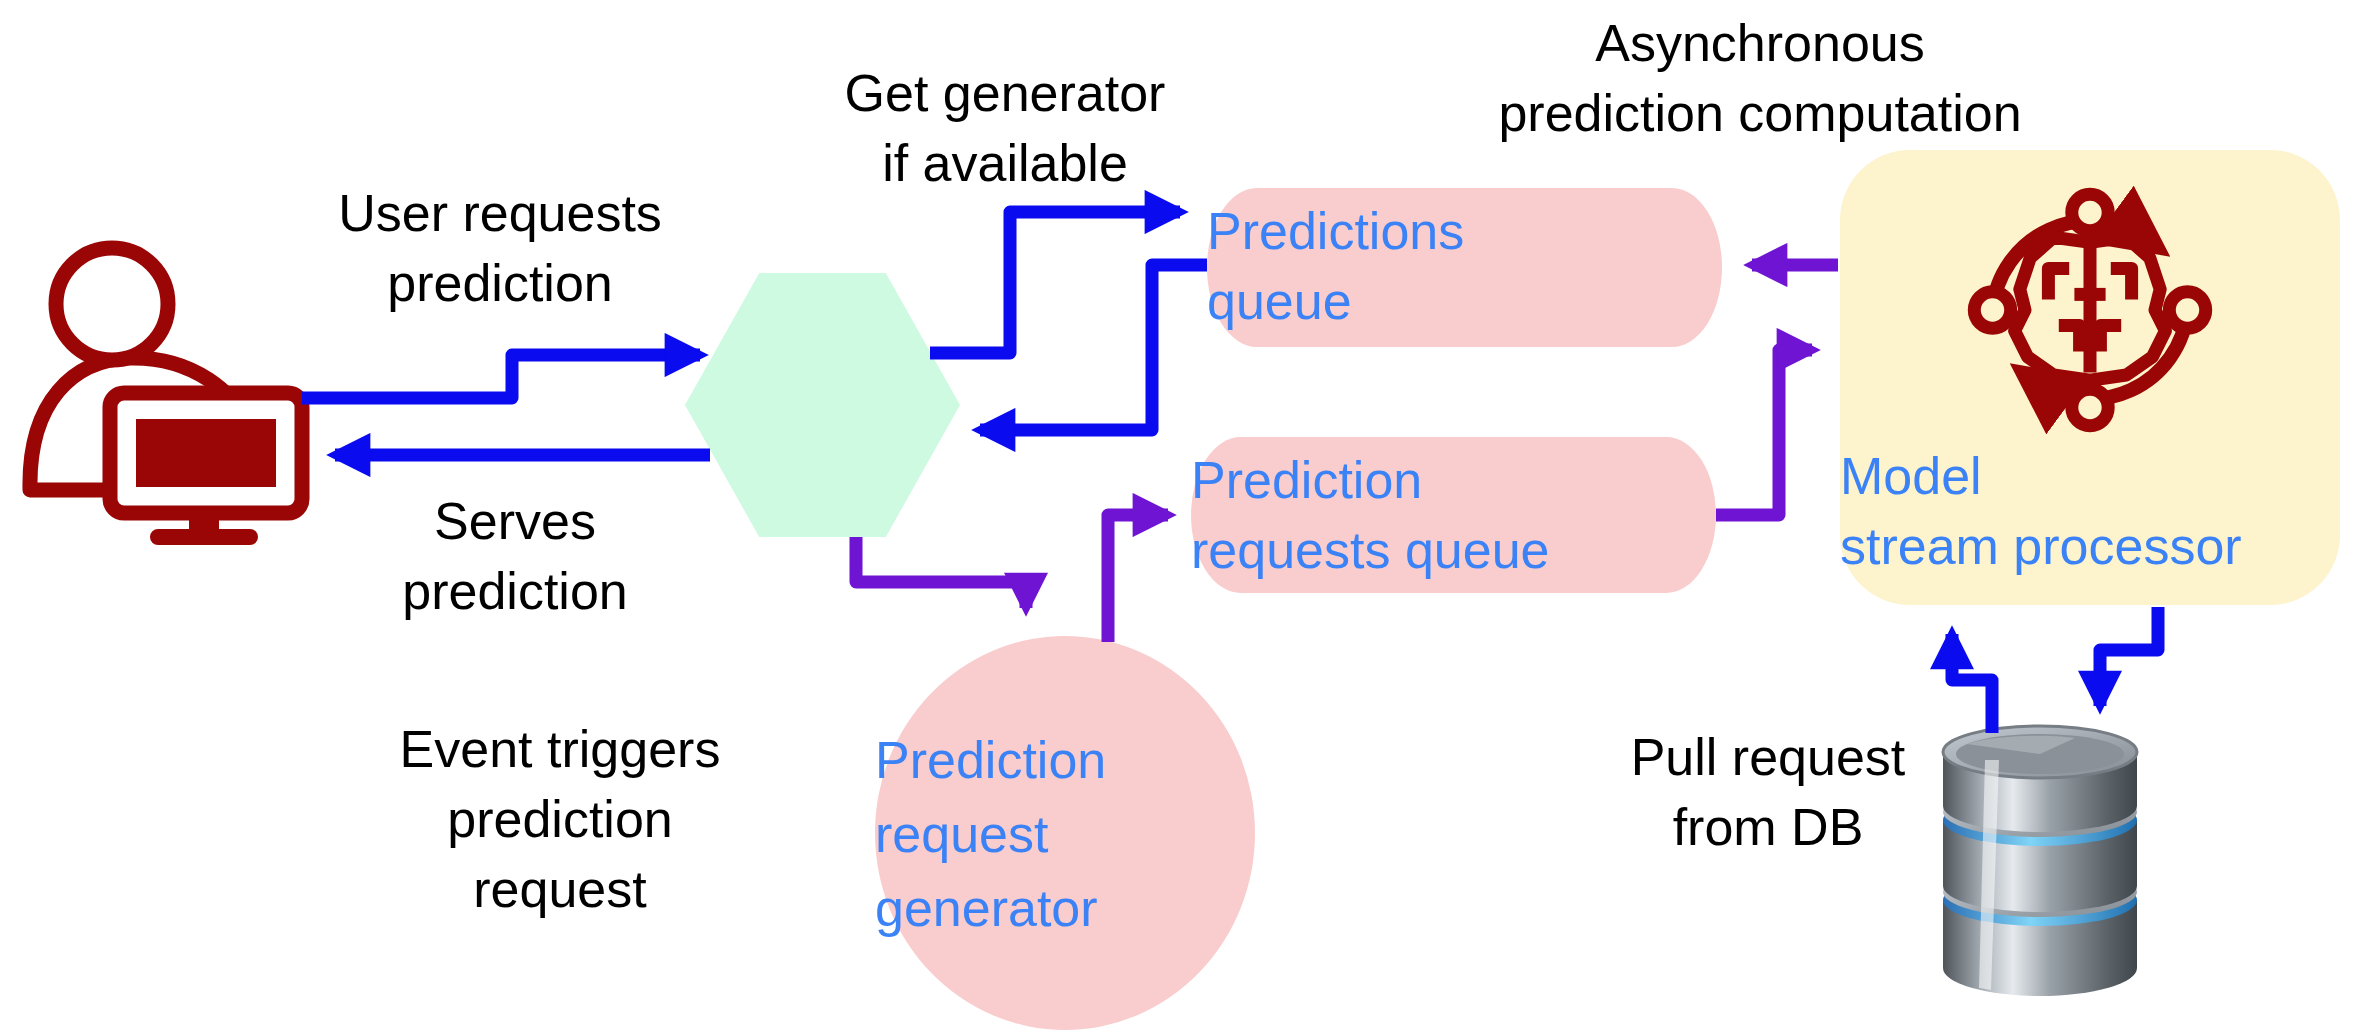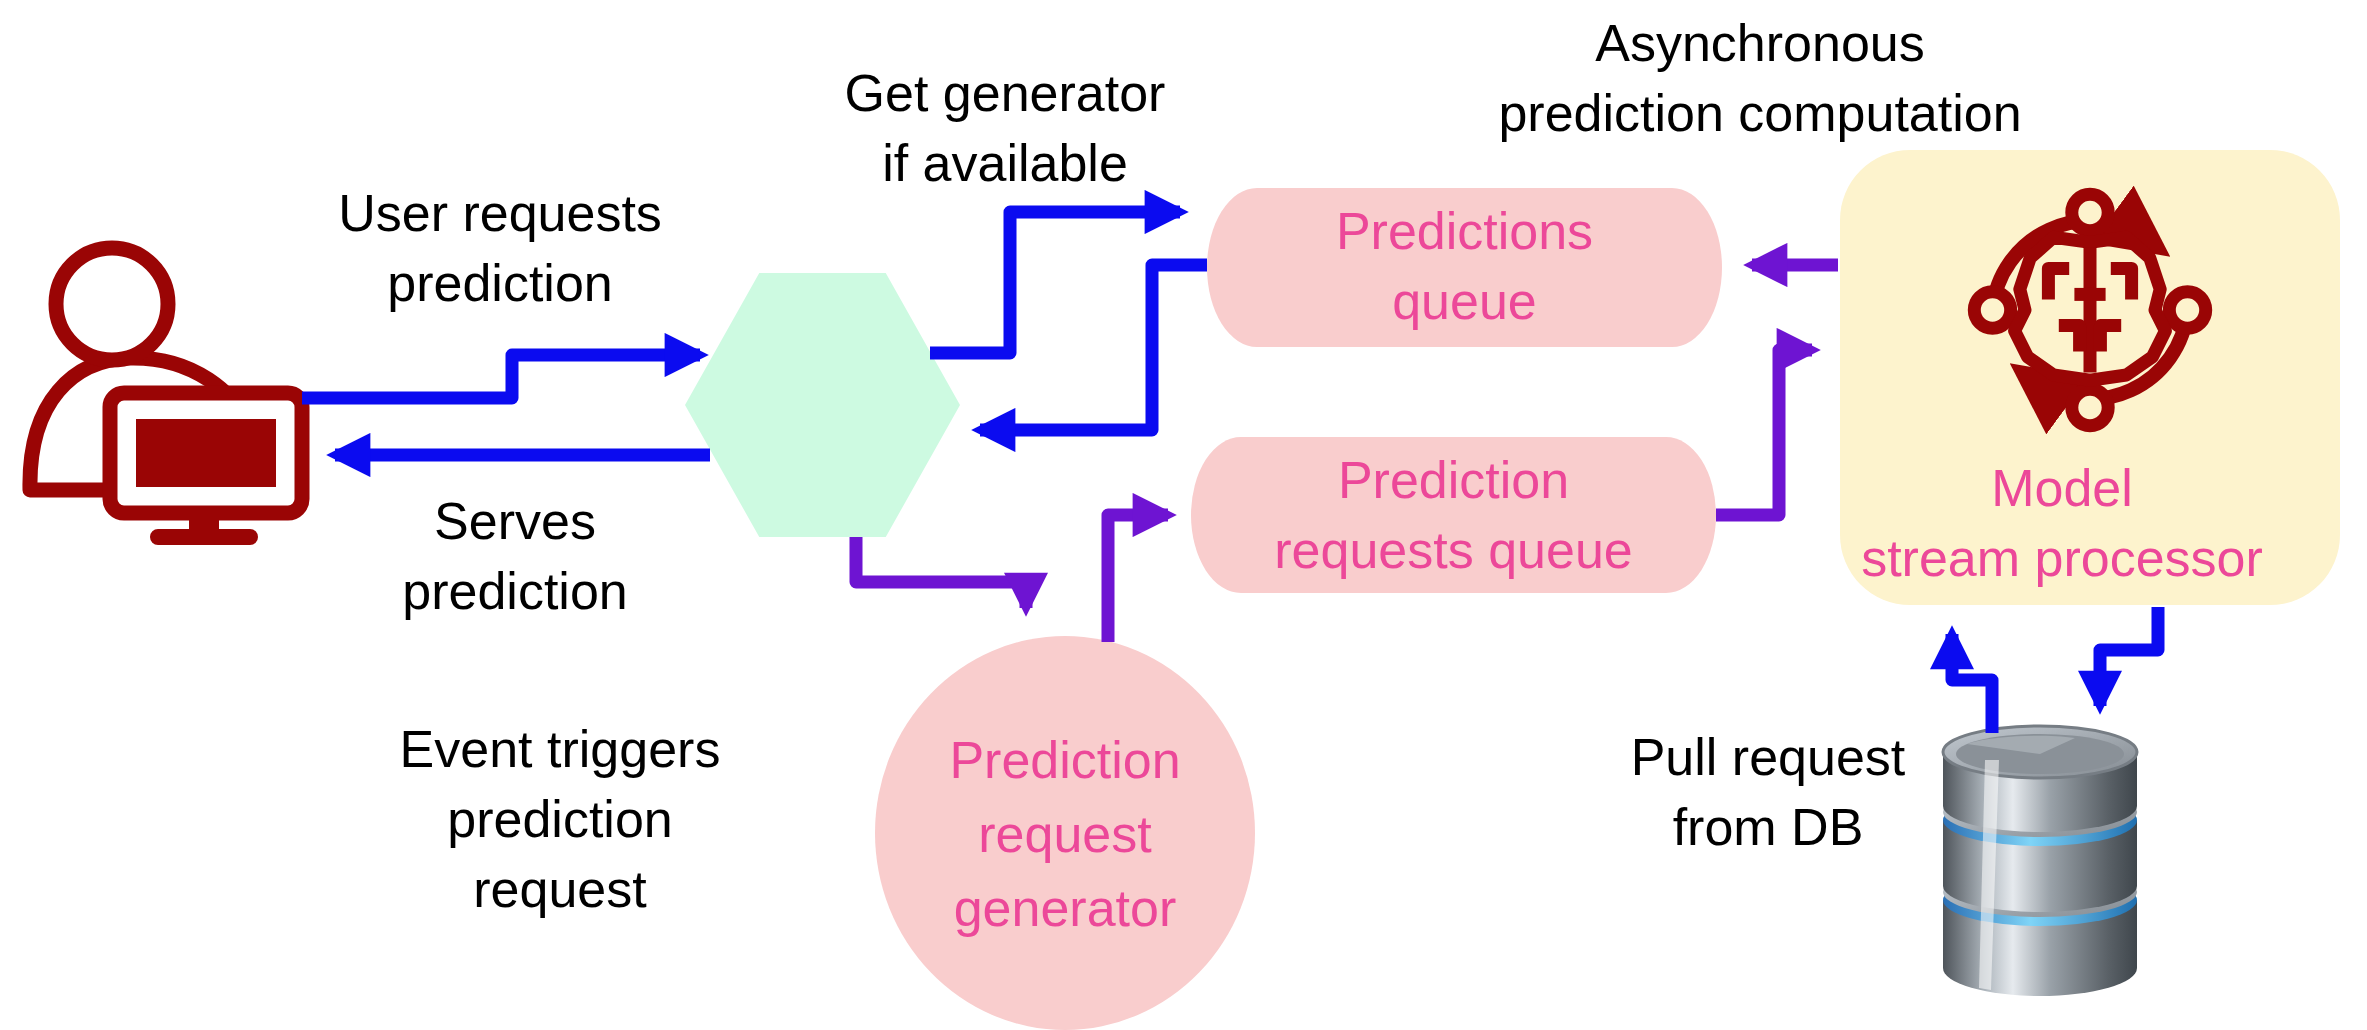--- a/index.html
+++ b/index.html
@@ -15,25 +15,25 @@
   .ann{
     position:absolute;
     text-align:center;
     font-size:52px;
     line-height:70px;
     white-space:pre-line;
     color:#000;
   }
   .nodelabel{
     position:absolute;
-    text-align:center;
+    text-align:left;
     font-size:52px;
     line-height:70px;
     white-space:pre-line;
-    color:#ec4899;
+    color:#3b82f6;
     z-index:5;
   }
   .node{position:absolute;z-index:2;}
   .hexagon{
     background:#cdfae1;
     clip-path:polygon(0% 50%, 27% 0%, 73% 0%, 100% 50%, 73% 100%, 27% 100%);
   }
   .queue{
     background:#f9cdcd;
     border-radius:50px / 50%;
@@ -78,21 +78,21 @@
 
   <div class="node queue" style="left:1207px;top:188px;width:515px;height:159px;"></div>
   <div class="nodelabel" style="left:1207px;top:196px;width:515px;">Predictions
 queue</div>
 
   <div class="node queue" style="left:1191px;top:437px;width:525px;height:156px;"></div>
   <div class="nodelabel" style="left:1191px;top:445px;width:525px;">Prediction
 requests queue</div>
 
   <div class="node bigbox" style="left:1840px;top:150px;width:500px;height:455px;"></div>
-  <div class="nodelabel" style="left:1840px;top:441px;width:444px;margin-top:12px;">Model
+  <div class="nodelabel" style="left:1840px;top:441px;width:444px;">Model
 stream processor</div>
 
   <div class="node circle" style="left:875px;top:636px;width:380px;height:394px;"></div>
   <div class="nodelabel gen-label" style="left:875px;top:723px;width:380px;">Prediction
 request
 generator</div>
 
   <svg style="left:15px;top:235px;z-index:3;" width="300" height="320" viewBox="0 0 300 320">
     <path d="M 15 255 C 13 165 60 125 113 123 C 175 121 223 155 241 205 L 241 255 Z" fill="#ffffff" stroke="#9a0505" stroke-width="15" stroke-linejoin="round"></path>
     <circle cx="97" cy="69" r="56" fill="#ffffff" stroke="#9a0505" stroke-width="15"></circle>

